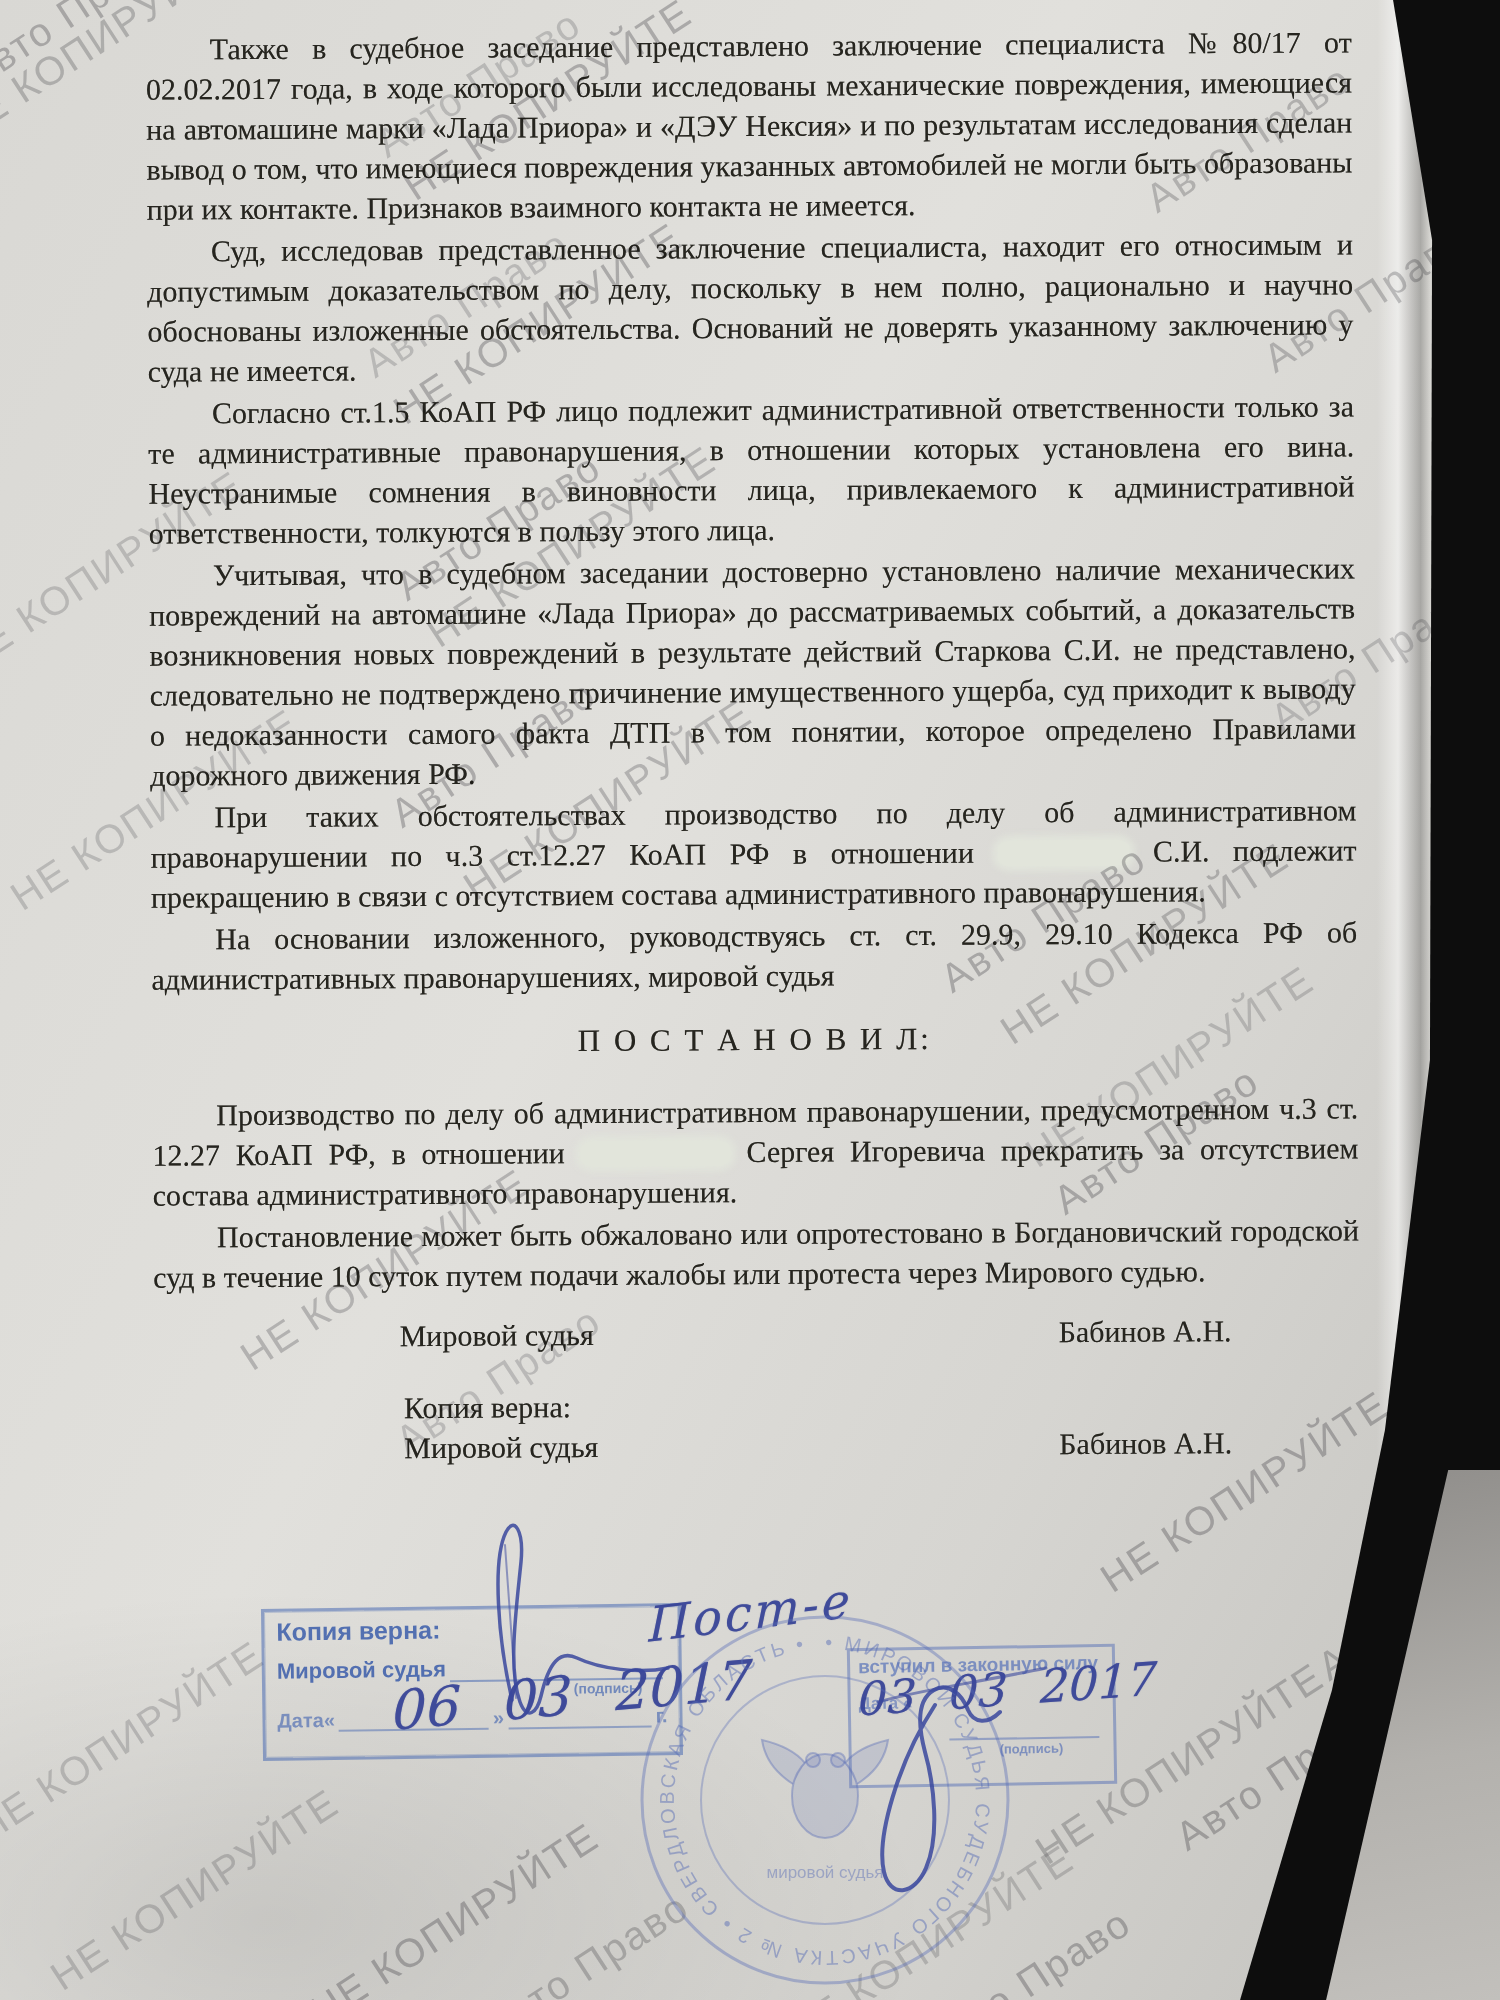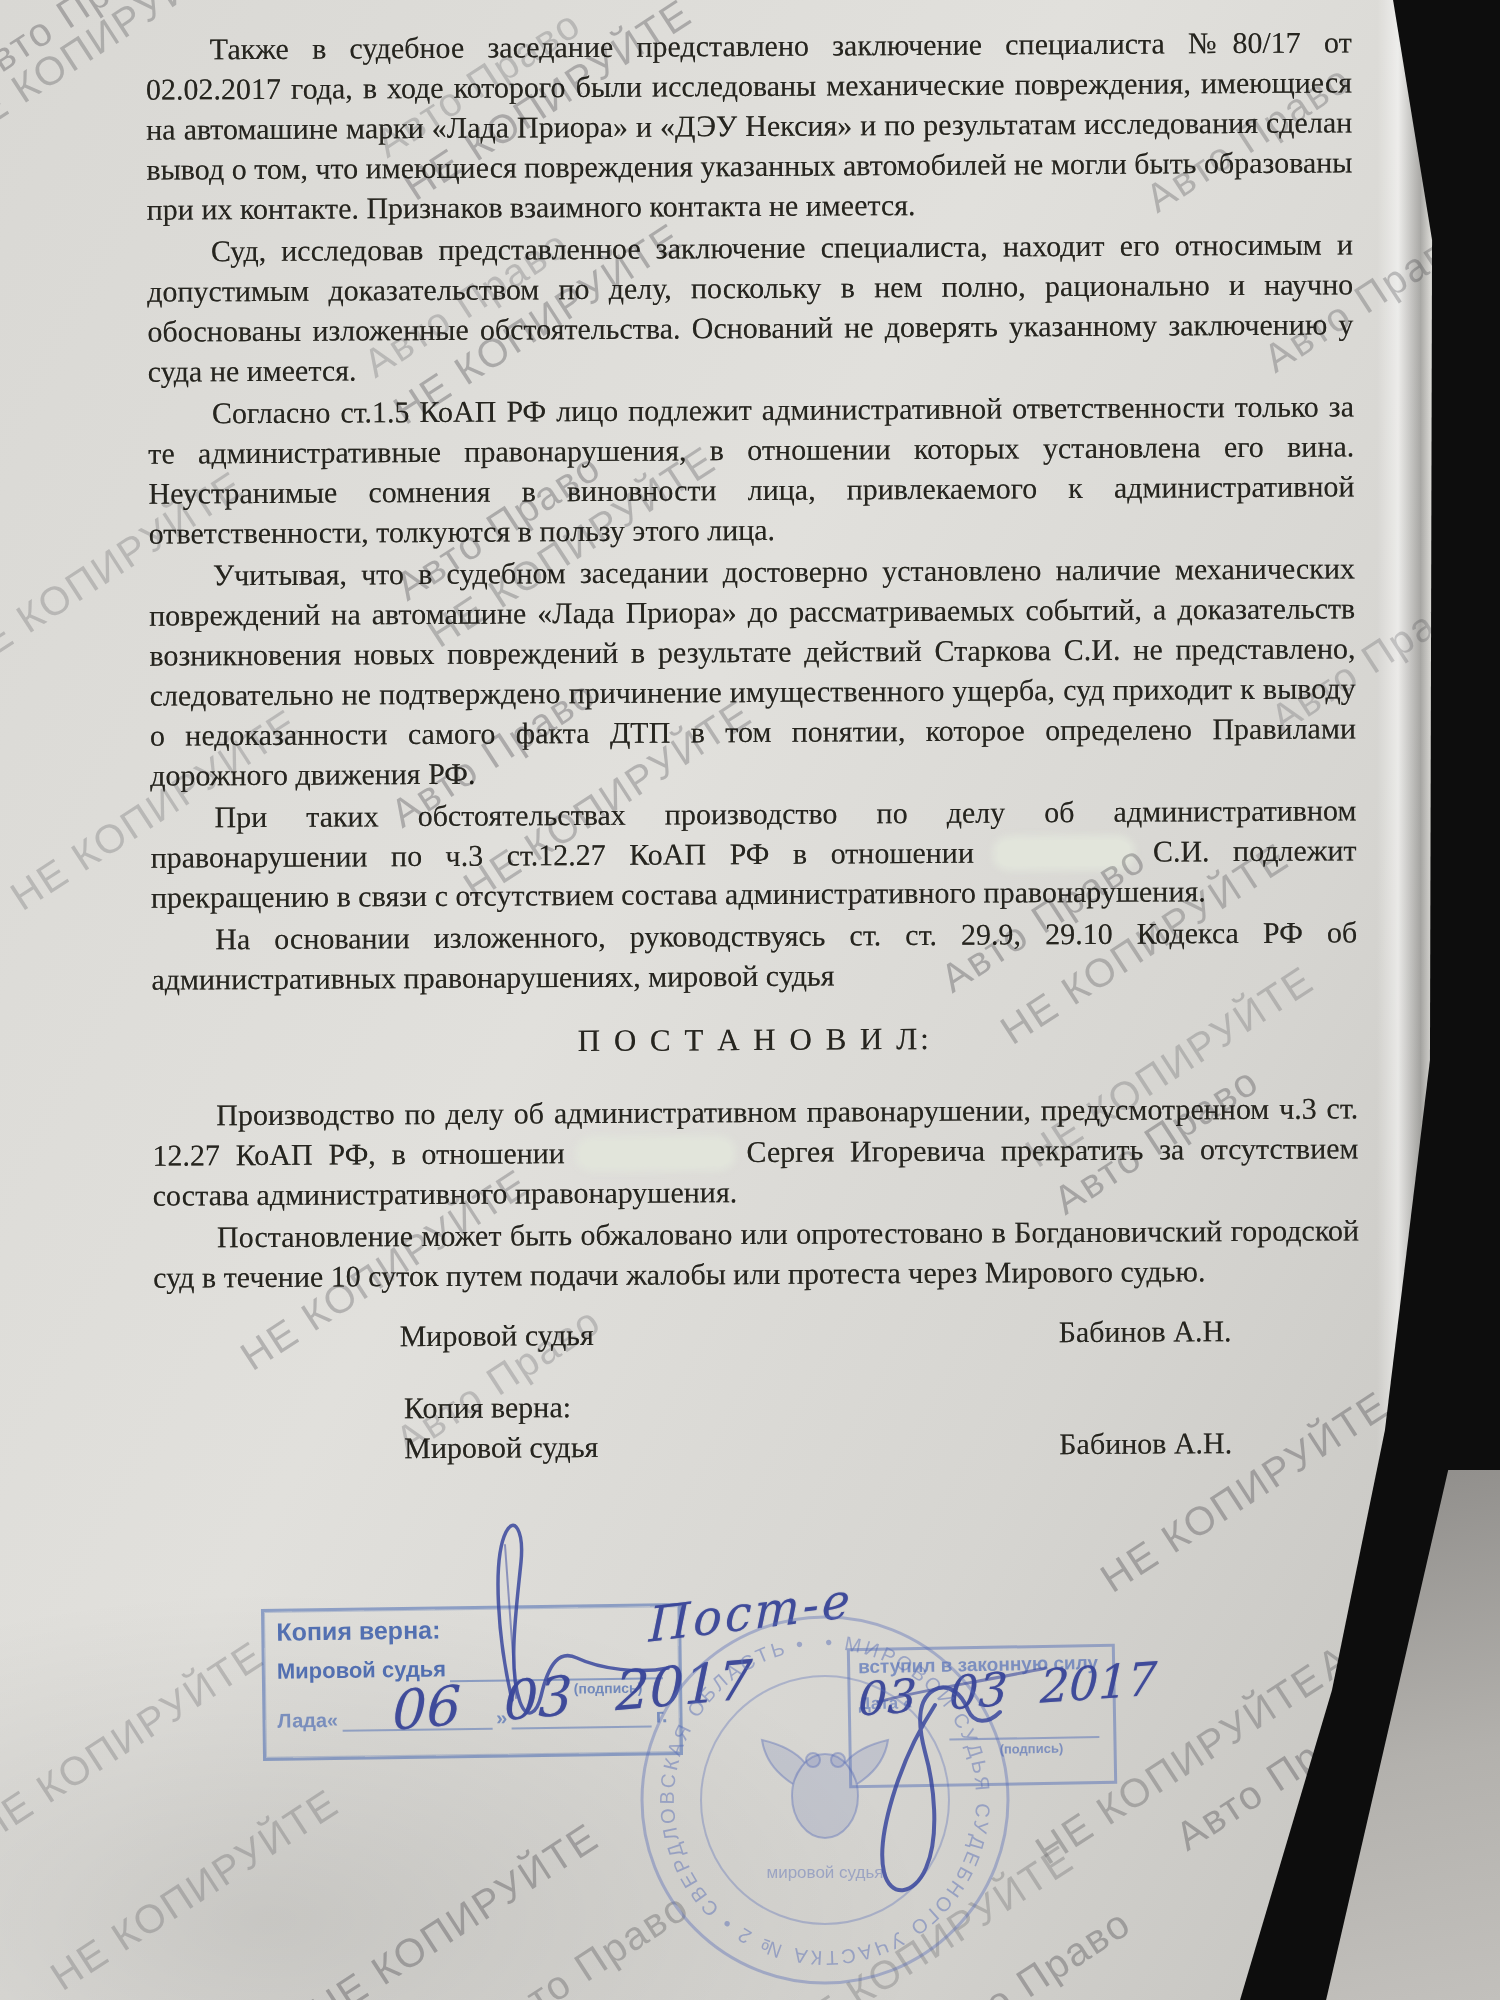--- a/index.html
+++ b/index.html
@@ -168,21 +168,21 @@
 
   <div class="stamp stamp-copy">
     <div class="sc-row1">Копия верна:</div>
     <div class="sc-row2">
       <span>Мировой судья</span>
       <span class="sc-line">
           <span class="sc-sign">(подпись)</span>
         </span>
     </div>
     <div class="sc-row3">
-      <span>Лада</span>
+      <span>Дата</span>
       <span>«</span>
       <span class="sc-line2"></span>
       <span>»</span>
       <span class="sc-line3"></span>
       <span>г.</span>
     </div>
   </div>
 
   <div class="stamp stamp-legal">
     <div class="sl-title">вступил в законную силу</div>

